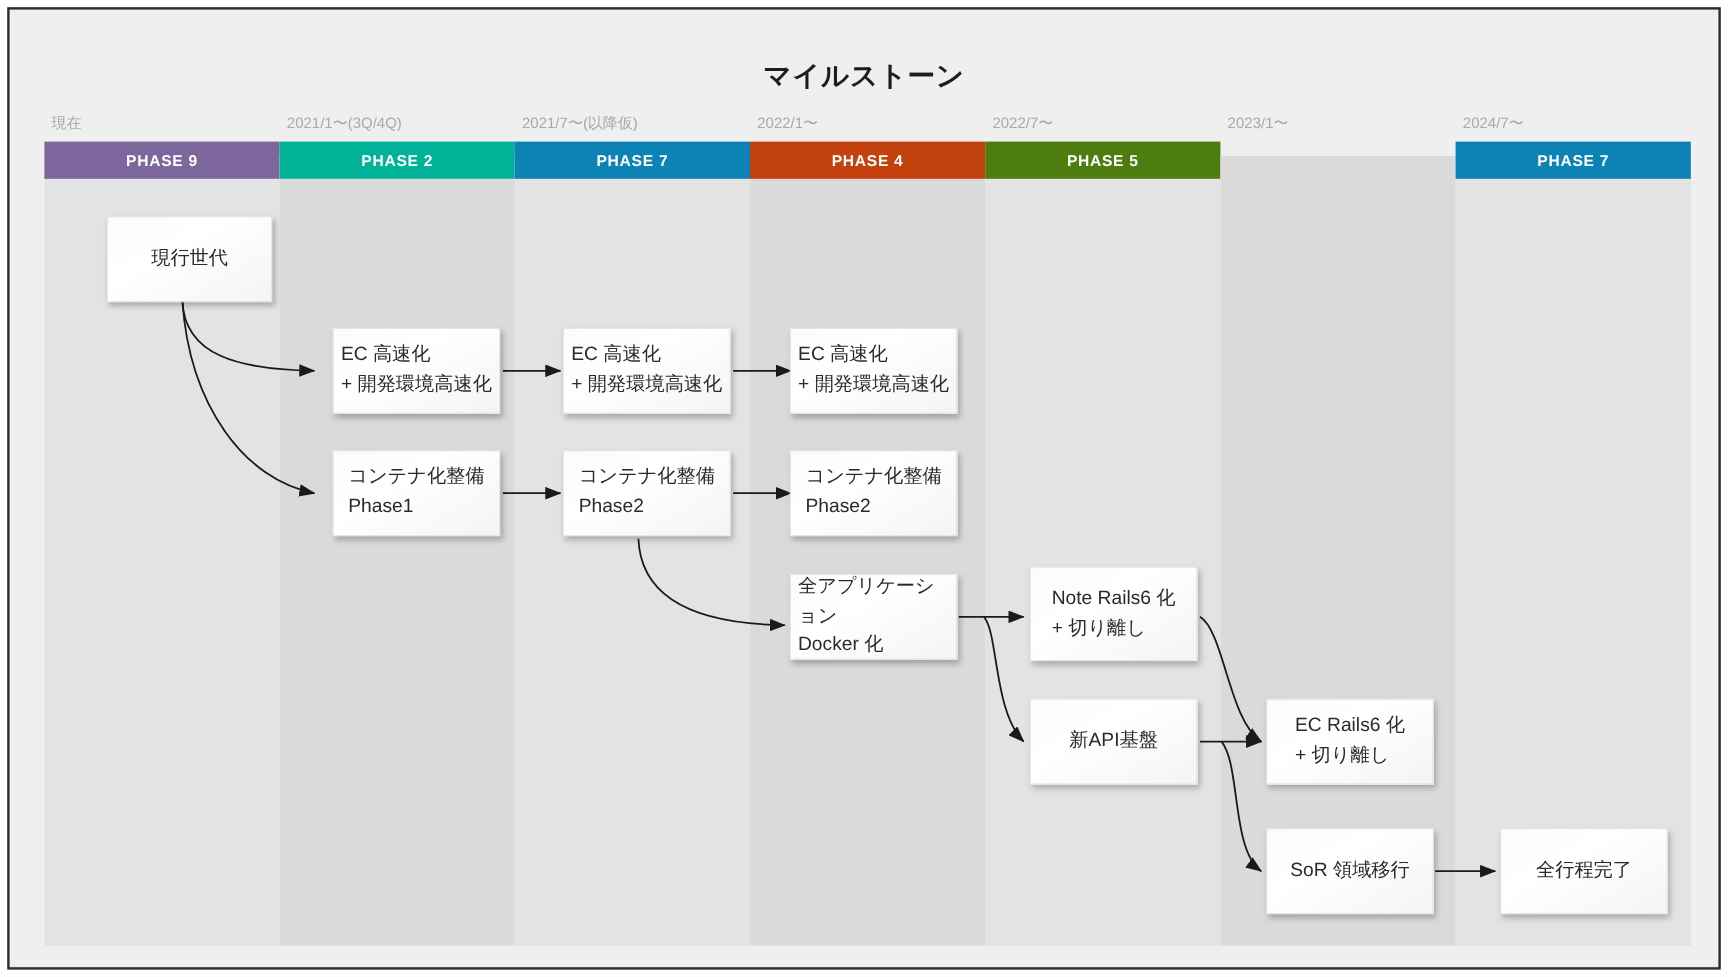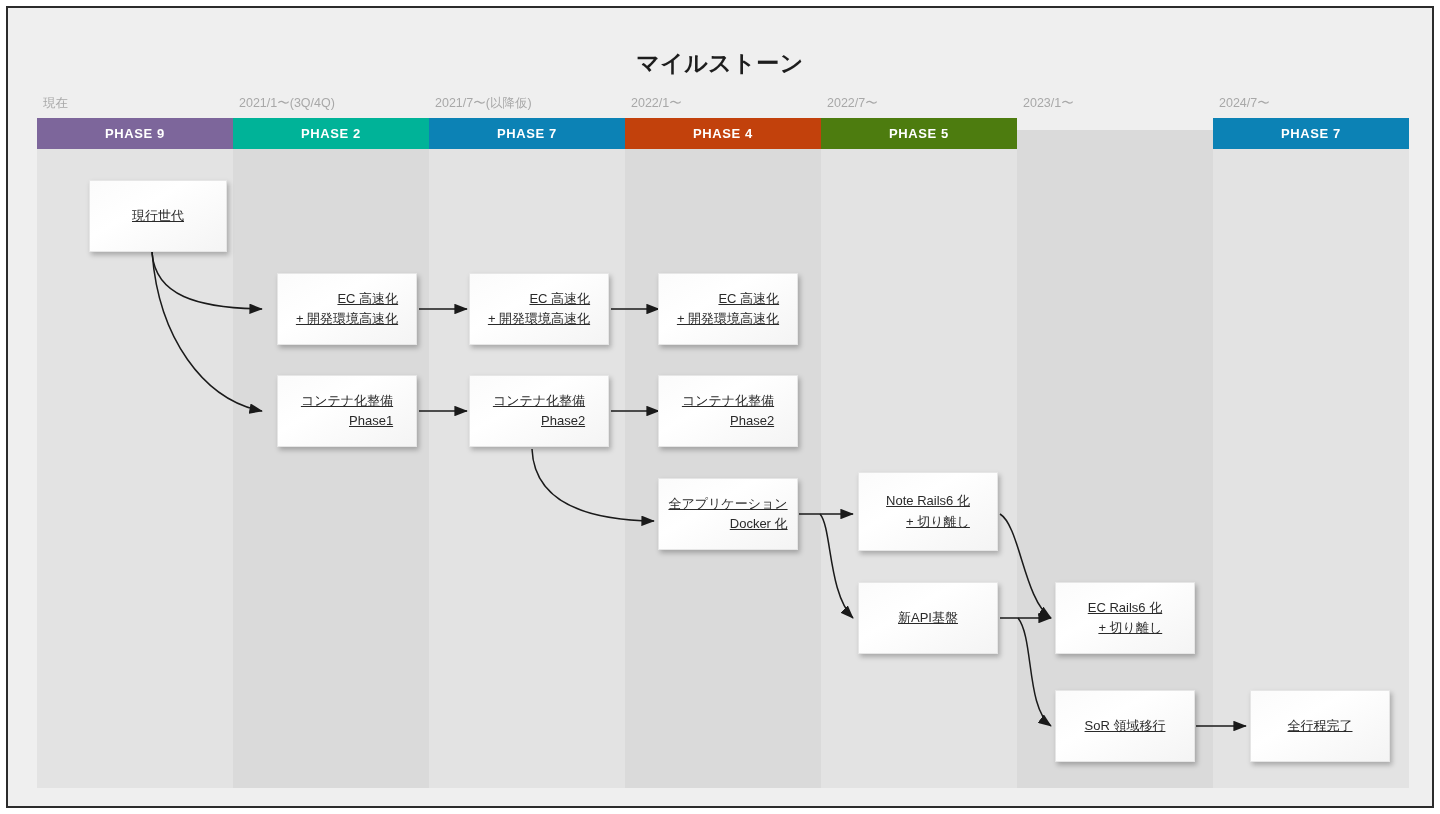--- a/index.html
+++ b/index.html
@@ -48,25 +48,24 @@
     color:#ffffff;font-size:13px;font-weight:bold;letter-spacing:.6px;
   }
   
   #cards{position:absolute;left:0;top:0;width:1440px;height:814px;}
   .card{
     position:absolute;
     background:linear-gradient(150deg,#fbfbfb 0%,#ffffff 38%,#f4f4f4 100%);
     border:1px solid #e6e6e6;
     box-shadow:2px 3px 5px rgba(0,0,0,.26);
     display:flex;align-items:center;justify-content:center;
-    text-align:right;
-    font-size:13px;color:#2a2a2a;line-height:1.55;
+    text-align:left;
+    font-size:16px;color:#2a2a2a;line-height:1.55;
     box-sizing:border-box;
     padding:2px 6px;
-    text-decoration:underline;
   }
   .card .ln{display:block;}
   
   #arrows{position:absolute;left:0;top:0;width:1440px;height:814px;pointer-events:none;}
 </style>
 </head>
 <body>
 
 <div id="frame">
 

